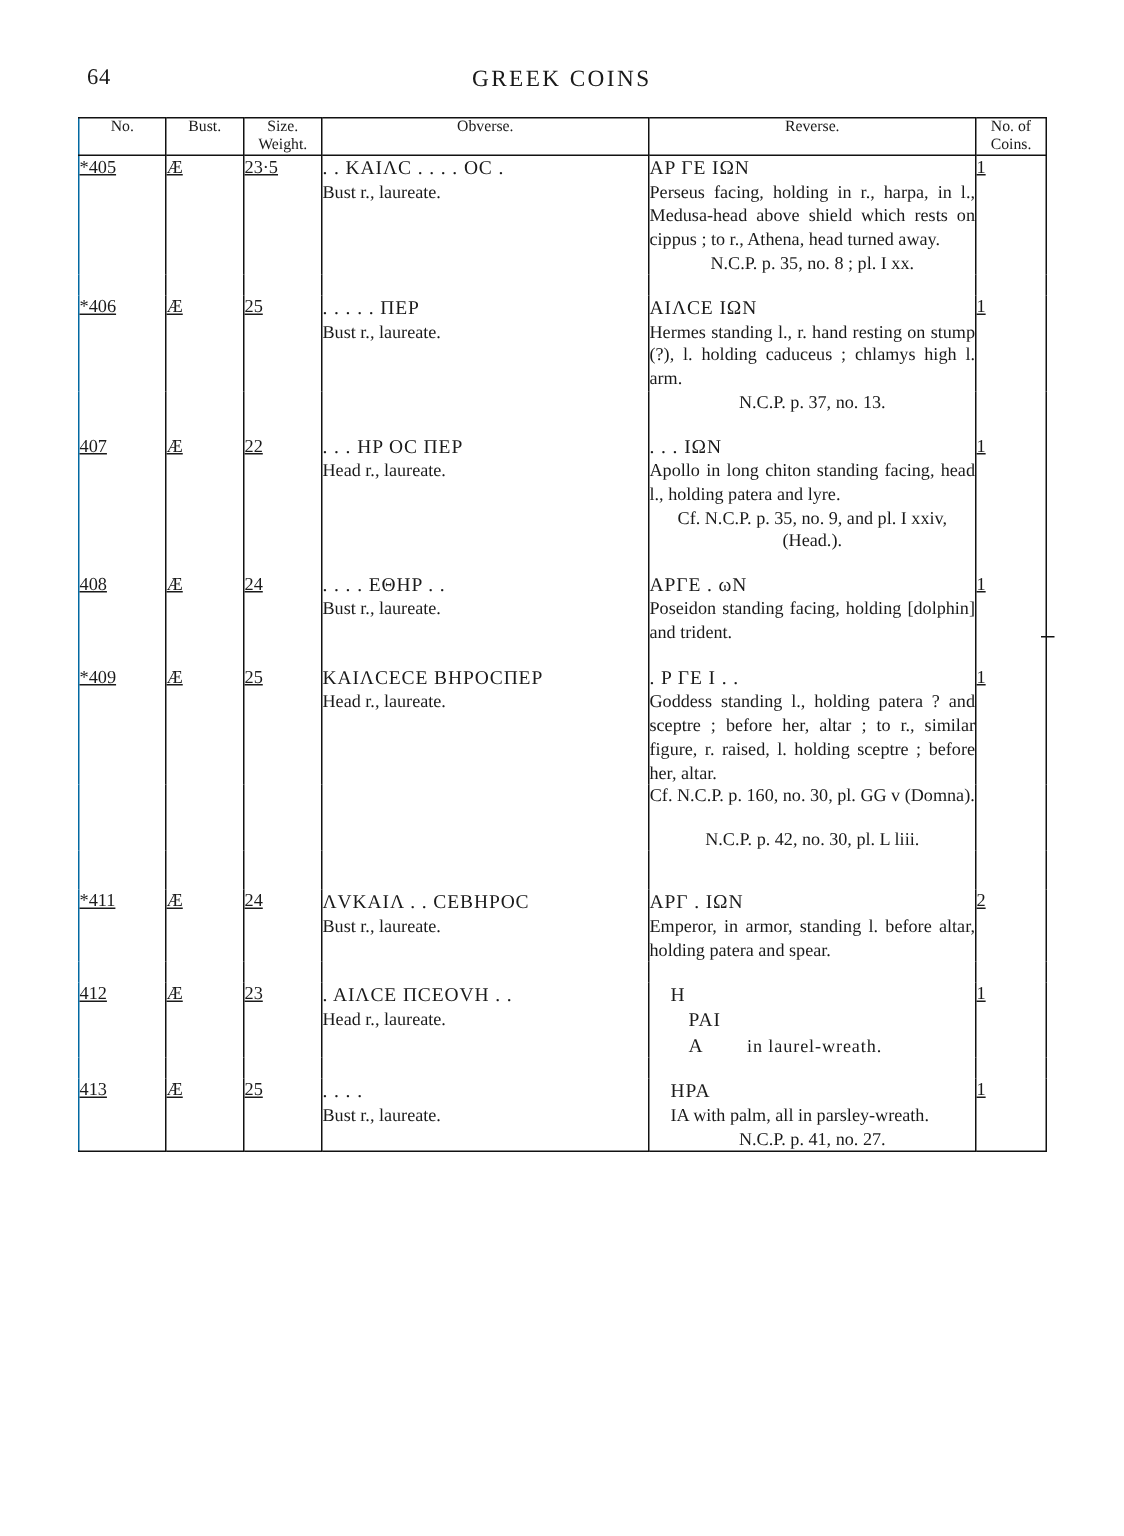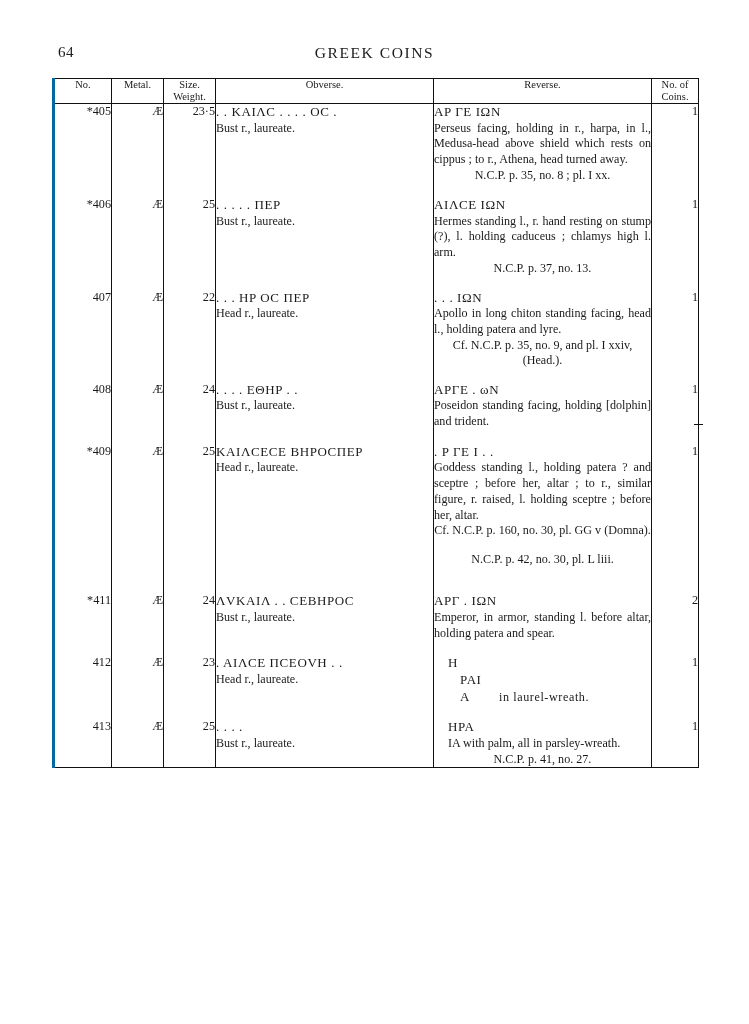--- a/index.html
+++ b/index.html
@@ -46,21 +46,21 @@
     width: 645px;
     border-collapse: collapse;
     margin-top: 8px;
     table-layout: fixed;
   }
   table.catalogue td, table.catalogue th {
     vertical-align: top;
     padding: 0;
   }
   .vline {
-    border-left: 3px solid #0369a1;
+    border-left: 1px solid #0369a1;
   }
   .vline-r {
     border-right: 1px solid #111;
   }
   .topline {
     border-top: 1px solid #111;
   }
   .botline {
     border-bottom: 1px solid #111;
   }
@@ -77,23 +77,24 @@
   .col-obv   { width: 218px; }
   .col-rev   { width: 218px; }
   .col-coins { width: 47px; }
 
   td.cell {
     font-size: 12.2px;
     line-height: 1.28;
     padding: 0;
   }
   .num, .metal, .size, .coins {
-    text-align: right;
+    text-align: left;
     font-size: 12.6px;
     padding-top: 9px;
+    text-decoration: underline;
   }
   .obv, .rev {
     padding: 9px 9px 2px 11px;
   }
   .legend {
     font-size: 13px;
     letter-spacing: 0.6px;
     white-space: nowrap;
   }
   .desc {
@@ -145,21 +146,21 @@
         <col class="col-metal">
         <col class="col-size">
       <col class="col-obv">
         <col class="col-rev">
         <col class="col-coins">
     </colgroup>
 
     <tbody>
         <tr>
       <th class="colhead topline botline vline vline-r">No.</th>
-      <th class="colhead topline botline vline-r">Metal.</th>
+      <th class="colhead topline botline vline-r">Bust.</th>
       <th class="colhead topline botline vline-r">
         <span>Size.</span><br>
         <span>Weight.</span>
       </th>
       <th class="colhead topline botline vline-r">Obverse.</th>
       <th class="colhead topline botline vline-r">Reverse.</th>
       <th class="colhead topline botline vline-r">
         <span>No. of</span><br>
         <span>Coins.</span>
       </th>

